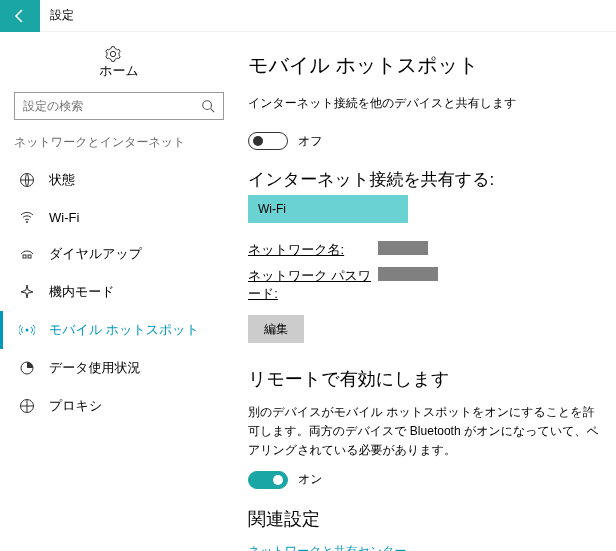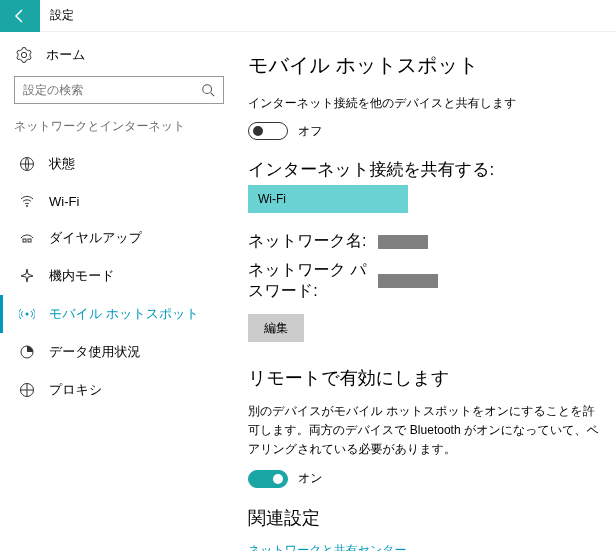--- a/index.html
+++ b/index.html
@@ -3,43 +3,43 @@
 <meta charset="utf-8">
 <style>
   * { margin: 0; padding: 0; box-sizing: border-box; font-family: "Yu Gothic UI", "Segoe UI", Meiryo, sans-serif; }
   body { background: #fff; color: #000; width: 616px; height: 551px; overflow: hidden; }
   .topbar { height: 32px; background: #fff; display: flex; align-items: center; border-bottom: 1px solid #f0f0f0; }
   .back-btn { width: 40px; height: 32px; background: #1ba6a6; color: #fff; display: flex; align-items: center; justify-content: center; cursor: pointer; }
   .back-btn svg { width: 16px; height: 16px; }
   .top-title { margin-left: 10px; font-size: 12px; }
   .columns { display: flex; height: calc(100% - 32px); }
   .sidebar { width: 238px; padding: 14px 0 0 0; }
-  .home-row { display: flex; align-items: center; padding: 0 14px 12px 14px; font-size: 13px; cursor: pointer; }
+  .home-row { display: flex; align-items: center; padding: 0 14px 12px 14px; font-size: 13px; cursor: pointer; flex-direction: column; }
   .home-row .ico { width: 20px; display:flex; justify-content:center; margin-right: 12px; }
   .search-wrap { padding: 0 14px 14px 14px; }
   .search { border: 1px solid #999; height: 28px; display:flex; align-items:center; padding: 0 8px; }
   .search input { flex:1; border:none; outline:none; font-size:12px; background:transparent; }
   .search .sico { color:#444; display:flex; }
   .section-label { padding: 0 14px 10px 14px; font-size: 12px; color: #6b6b6b; }
   .nav-item { display:flex; align-items:center; padding: 10px 14px; font-size: 13px; cursor:pointer; border-left: 3px solid transparent; }
   .nav-item .ico { width: 20px; display:flex; justify-content:center; margin-right: 12px; color:#333; }
   .nav-item.selected { color: #0099bc; border-left-color:#0099bc; }
   .nav-item.selected .ico { color:#0099bc; }
   .main { flex:1; padding: 20px 10px 0 10px; overflow:hidden; }
   h1 { font-size: 20px; font-weight: 400; margin-bottom: 16px; }
-  .sub { font-size: 12px; margin-bottom: 10px; }
+  .sub { font-size: 12px; margin-bottom: 20px; }
   .toggle-row { display:flex; align-items:center; margin-bottom: 18px; }
   .toggle { width: 40px; height: 18px; border: 1px solid #333; border-radius: 10px; position:relative; margin-right: 10px; cursor:pointer; background:#fff; }
   .toggle .knob { position:absolute; width:10px; height:10px; background:#333; border-radius:50%; top:3px; left:4px; }
   .toggle.on { background:#1ba6a6; border-color:#1ba6a6; }
   .toggle.on .knob { left:auto; right:4px; background:#fff; }
   .toggle-label { font-size:12px; }
   .field-label { font-size:17px; margin-bottom:4px; }
   .select-box { width: 160px; height: 28px; background:#6ad2d2; color:#000; display:flex; align-items:center; padding: 0 10px; font-size:12px; margin-bottom: 18px; cursor:pointer; }
-  .kv { display:flex; align-items:center; font-size:16px; margin-bottom:8px; }
+  .kv { display:flex; font-size:13px; margin-bottom:8px;text-decoration:underline; }
   .kv .k { width: 130px; }
   .kv .v { width: 50px; height: 14px; background:#808080; }
   .kv .v.wide { width: 60px; }
   .edit-btn { width: 56px; height: 28px; background:#cccccc; border:none; font-size:12px; cursor:pointer; margin-top:4px; margin-bottom:24px; }
   h2 { font-size:18px; font-weight:400; margin-bottom:12px; }
   .desc { font-size:12px; line-height:1.6; margin-bottom:10px; }
   .link { font-size:12px; color:#0099bc; margin-bottom:12px; cursor:pointer; display:block; }
   svg { display:block; }
 </style>
 </head>

